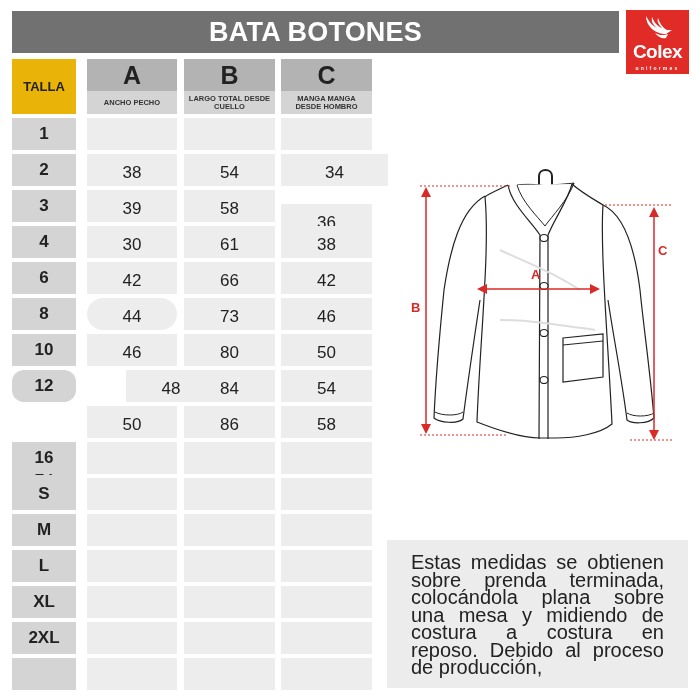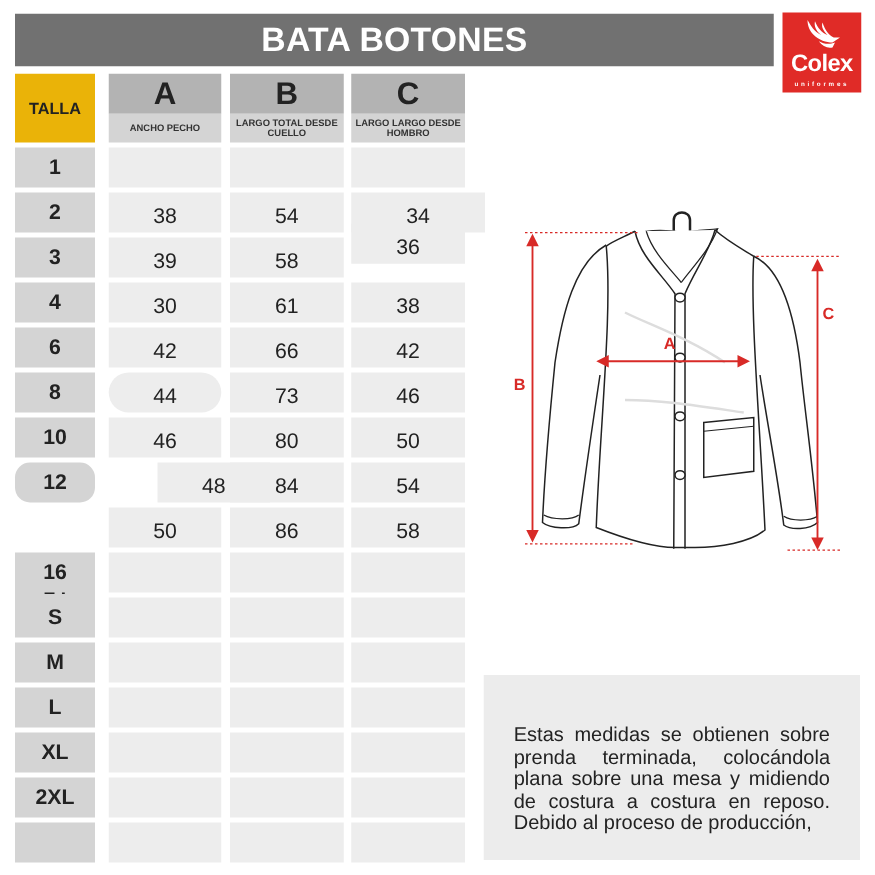--- a/index.html
+++ b/index.html
@@ -22,22 +22,22 @@
 
   .cell { position: absolute; display: flex; align-items: center; justify-content: center; }
   .talla-head { left: 12px; top: 59px; width: 64px; height: 55px; background: #eab308; font-weight: bold; font-size: 13px; color: #222; }
   .col-head-top { height: 32px; background: #b3b3b3; font-weight: bold; font-size: 25px; color: #222; top: 59px; }
   .col-head-sub { height: 23px; background: #d4d4d4; font-weight: bold; font-size: 7.5px; color: #333; top: 91px; text-align: center; line-height: 8px; padding: 0 3px; }
   .size-cell { left: 12px; width: 64px; height: 32px; background: #d4d4d4; font-weight: bold; font-size: 17px; color: #222; }
   .val-cell { height: 32px; background: #ededed; font-size: 17px; color: #222; padding-top: 6px; }
 
   .note-box {
     position: absolute; left: 387px; top: 540px; width: 301px; height: 148px;
-    background: #ececec; padding: 40px 24px 0 24px;
-    font-size: 16px; line-height: 17.5px; color: #222; text-align: justify;
+    background: #ececec; padding: 14px 24px 0 24px;
+    font-size: 20px; line-height: 17.5px; color: #222; text-align: justify;
   }
   .note-box .bold { font-weight: bold; display: block; text-align: left; }
 
   .diagram { position: absolute; left: 400px; top: 160px; width: 300px; height: 300px; }
 </style>
 </head>
 <body>
 
 <div class="title-bar">BATA BOTONES</div>
 
@@ -52,35 +52,35 @@
 
 <div class="cell talla-head">TALLA</div>
 
 <div class="cell col-head-top" style="left:87px; width:90px;">A</div>
 <div class="cell col-head-sub" style="left:87px; width:90px;">ANCHO PECHO</div>
 
 <div class="cell col-head-top" style="left:184px; width:91px;">B</div>
 <div class="cell col-head-sub" style="left:184px; width:91px;">LARGO TOTAL DESDE CUELLO</div>
 
 <div class="cell col-head-top" style="left:281px; width:91px;">C</div>
-<div class="cell col-head-sub" style="left:281px; width:91px;">LARGO LARGO DESDE HOMBRO</div>
+<div class="cell col-head-sub" style="left:281px; width:91px;">MANGA MANGA DESDE HOMBRO</div>
 
 <div id="table-body">
     <div class="cell size-cell" style="top: 118px;">1</div>
     <div class="cell val-cell" style="top: 118px; left: 87px; width: 90px;"></div>
     <div class="cell val-cell" style="top: 118px; left: 184px; width: 91px;"></div>
     <div class="cell val-cell" style="top: 118px; left: 281px; width: 91px;"></div>
     <div class="cell size-cell" style="top: 154px;">2</div>
     <div class="cell val-cell" style="top: 154px; left: 87px; width: 90px;">38</div>
     <div class="cell val-cell" style="top: 154px; left: 184px; width: 91px;">54</div>
     <div class="cell val-cell" style="top: 154px; left: 281px; width: 107px;">34</div>
     <div class="cell size-cell" style="top: 190px;">3</div>
     <div class="cell val-cell" style="top: 190px; left: 87px; width: 90px;">39</div>
     <div class="cell val-cell" style="top: 190px; left: 184px; width: 91px;">58</div>
-    <div class="cell val-cell" style="top: 179px; left: 281px; width: 91px;">36</div>
+    <div class="cell val-cell" style="top: 204px; left: 281px; width: 91px;">36</div>
     <div class="cell size-cell" style="top: 226px;">4</div>
     <div class="cell val-cell" style="top: 226px; left: 87px; width: 90px;">30</div>
     <div class="cell val-cell" style="top: 226px; left: 184px; width: 91px;">61</div>
     <div class="cell val-cell" style="top: 226px; left: 281px; width: 91px;">38</div>
     <div class="cell size-cell" style="top: 262px;">6</div>
     <div class="cell val-cell" style="top: 262px; left: 87px; width: 90px;">42</div>
     <div class="cell val-cell" style="top: 262px; left: 184px; width: 91px;">66</div>
     <div class="cell val-cell" style="top: 262px; left: 281px; width: 91px;">42</div>
     <div class="cell size-cell" style="top: 298px;">8</div>
     <div class="cell val-cell" style="top: 298px; left: 87px; width: 90px; border-radius: 16px;">44</div>

